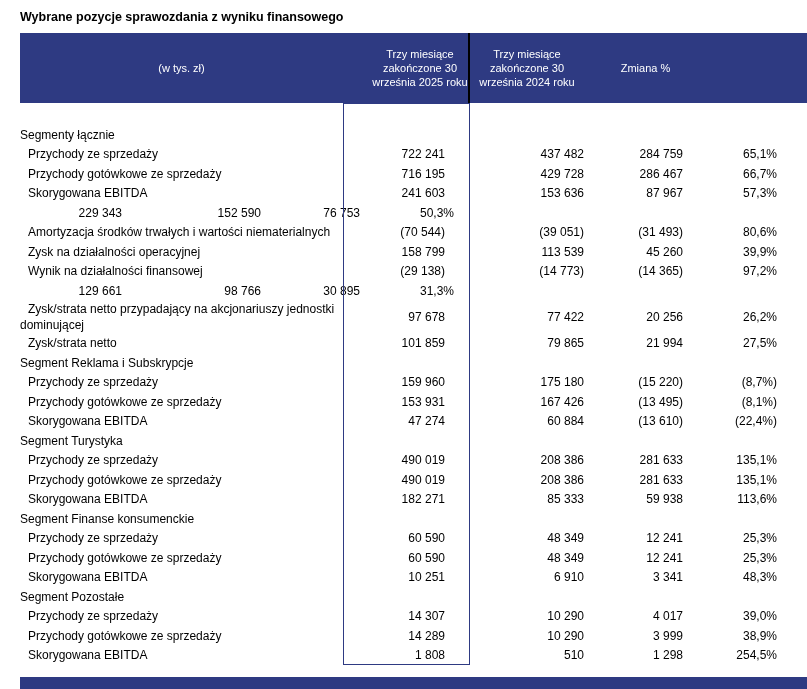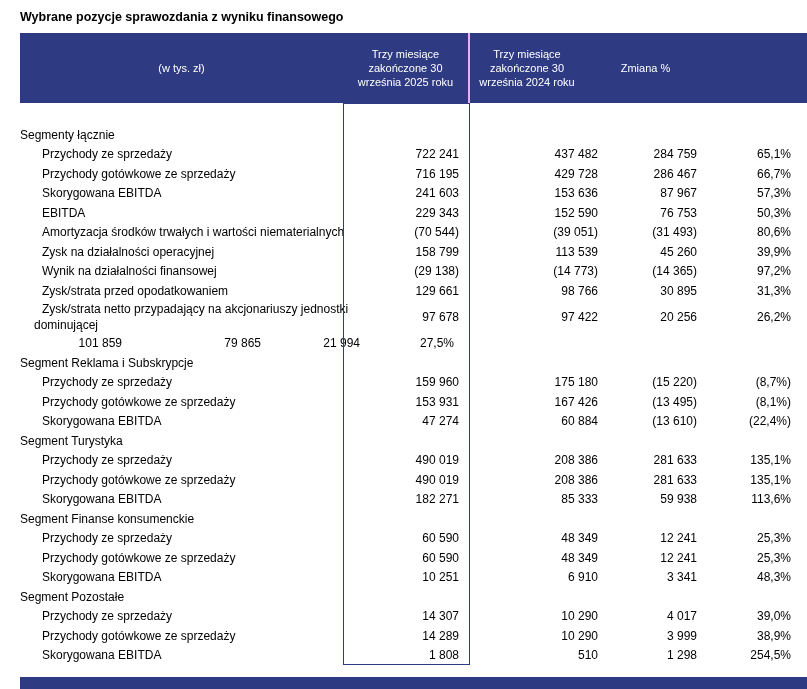--- a/index.html
+++ b/index.html
@@ -32,38 +32,38 @@
   }
   .hc {
     display: flex;
     align-items: center;
     justify-content: center;
     text-align: center;
     height: 100%;
     line-height: 14.2px;
   }
   .hc1 { width: 323px; }
-  .hc2 { width: 127px; border-right: 2px solid #f0abfc; }
+  .hc2 { width: 127px; border-right: 2px solid #000000; justify-content: flex-end; }
   .hc3 { width: 114px; }
   .hc4 { width: 100px; }
   .hc5 { width: 123px; }
   .hc2 .inner, .hc3 .inner { width: 96px; }
   
   .tbody {
     position: absolute;
     left: 20px;
     top: 103px;
     width: 787px;
     padding-top: 22px;
     font-size: 12px;
   }
   .row { display: flex; align-items: center; min-height: 19.5px; }
   .c-label { width: 323px; line-height: 16.5px; white-space: nowrap; }
   .c-label.section { font-weight: normal; }
-  .c-label.item { text-indent: 8px; margin-left: 14px; }
+  .c-label.item { text-indent: 8px; }
   .c-label.item.wrap { white-space: normal; }
   .num { text-align: right; line-height: 16.5px; }
   .c-2025 { width: 127px; padding-right: 25px; }
   .c-2024 { width: 114px; }
   .c-zm   { width: 100px; padding-right: 1px; }
   .c-zmp  { width: 94px;  padding-right: 1px; }
   
   .col-box {
     position: absolute;
     left: 343px;
@@ -122,21 +122,20 @@
       <div class="c-zmp num">66,7%</div>
     </div>
     <div class="row">
       <div class="c-label item">Skorygowana EBITDA</div>
       <div class="c-2025 num">241 603</div>
       <div class="c-2024 num">153 636</div>
       <div class="c-zm num">87 967</div>
       <div class="c-zmp num">57,3%</div>
     </div>
     <div class="row">
-      <div class="c-label item">EBITDA</div>
       <div class="c-2025 num">229 343</div>
       <div class="c-2024 num">152 590</div>
       <div class="c-zm num">76 753</div>
       <div class="c-zmp num">50,3%</div>
     </div>
     <div class="row">
       <div class="c-label item">Amortyzacja środków trwałych i wartości niematerialnych</div>
       <div class="c-2025 num">(70 544)</div>
       <div class="c-2024 num">(39 051)</div>
       <div class="c-zm num">(31 493)</div>
@@ -150,34 +149,34 @@
       <div class="c-zmp num">39,9%</div>
     </div>
     <div class="row">
       <div class="c-label item">Wynik na działalności finansowej</div>
       <div class="c-2025 num">(29 138)</div>
       <div class="c-2024 num">(14 773)</div>
       <div class="c-zm num">(14 365)</div>
       <div class="c-zmp num">97,2%</div>
     </div>
     <div class="row">
-      <div class="c-label item">Zysk/strata przed opodatkowaniem</div>
       <div class="c-2025 num">129 661</div>
       <div class="c-2024 num">98 766</div>
       <div class="c-zm num">30 895</div>
       <div class="c-zmp num">31,3%</div>
     </div>
     <div class="row">
       <div class="c-label item wrap">Zysk/strata netto przypadający na akcjonariuszy jednostki dominującej</div>
       <div class="c-2025 num">97 678</div>
-      <div class="c-2024 num">97 422</div>
+      <div class="c-2024 num">77 422</div>
       <div class="c-zm num">20 256</div>
       <div class="c-zmp num">26,2%</div>
     </div>
     <div class="row">
+      <div class="c-label item">Zysk/strata netto</div>
       <div class="c-2025 num">101 859</div>
       <div class="c-2024 num">79 865</div>
       <div class="c-zm num">21 994</div>
       <div class="c-zmp num">27,5%</div>
     </div>
     <div class="row">
       <div class="c-label section">Segment Reklama i Subskrypcje</div>
     </div>
     <div class="row">
       <div class="c-label item">Przychody ze sprzedaży</div>

